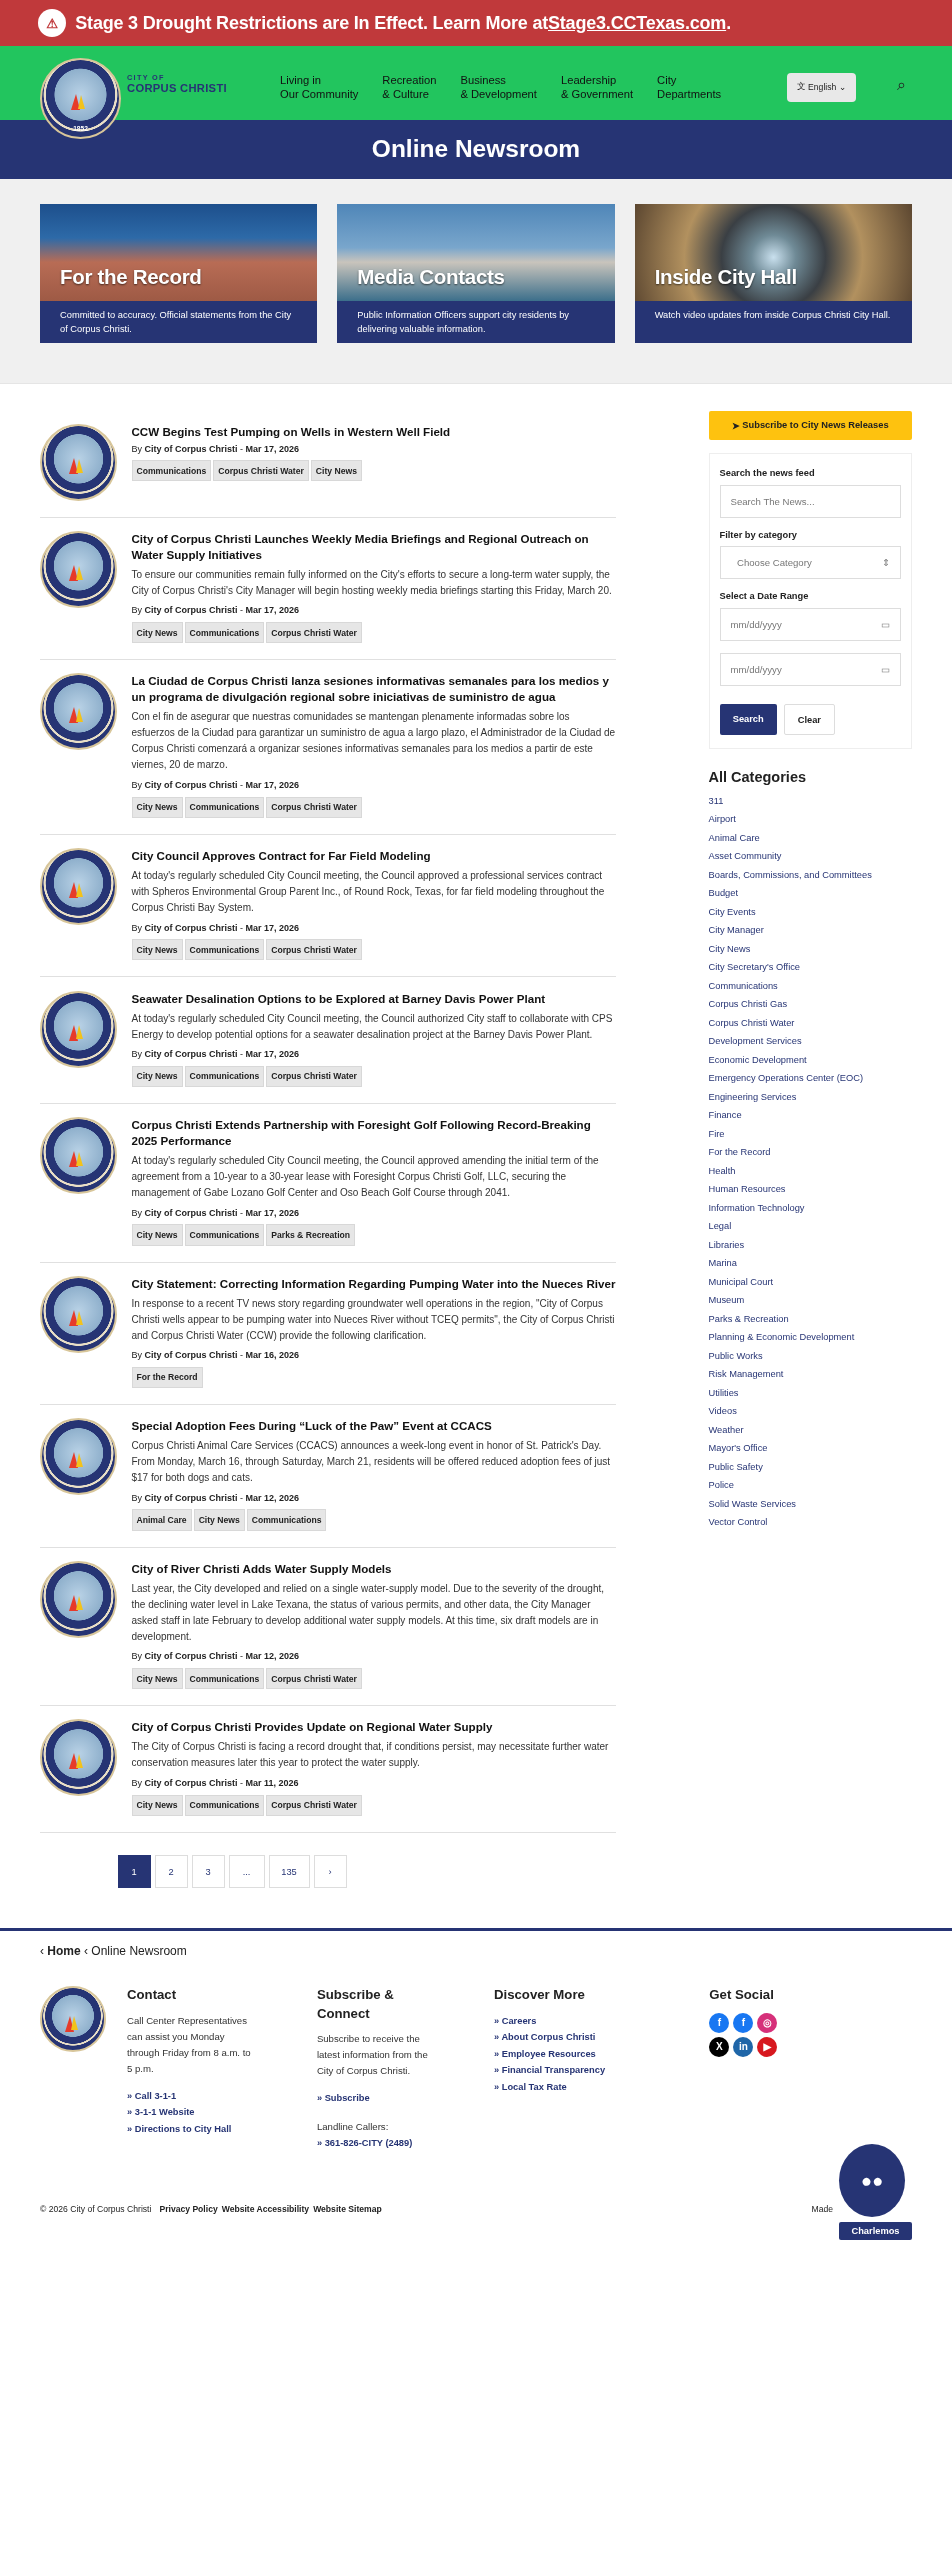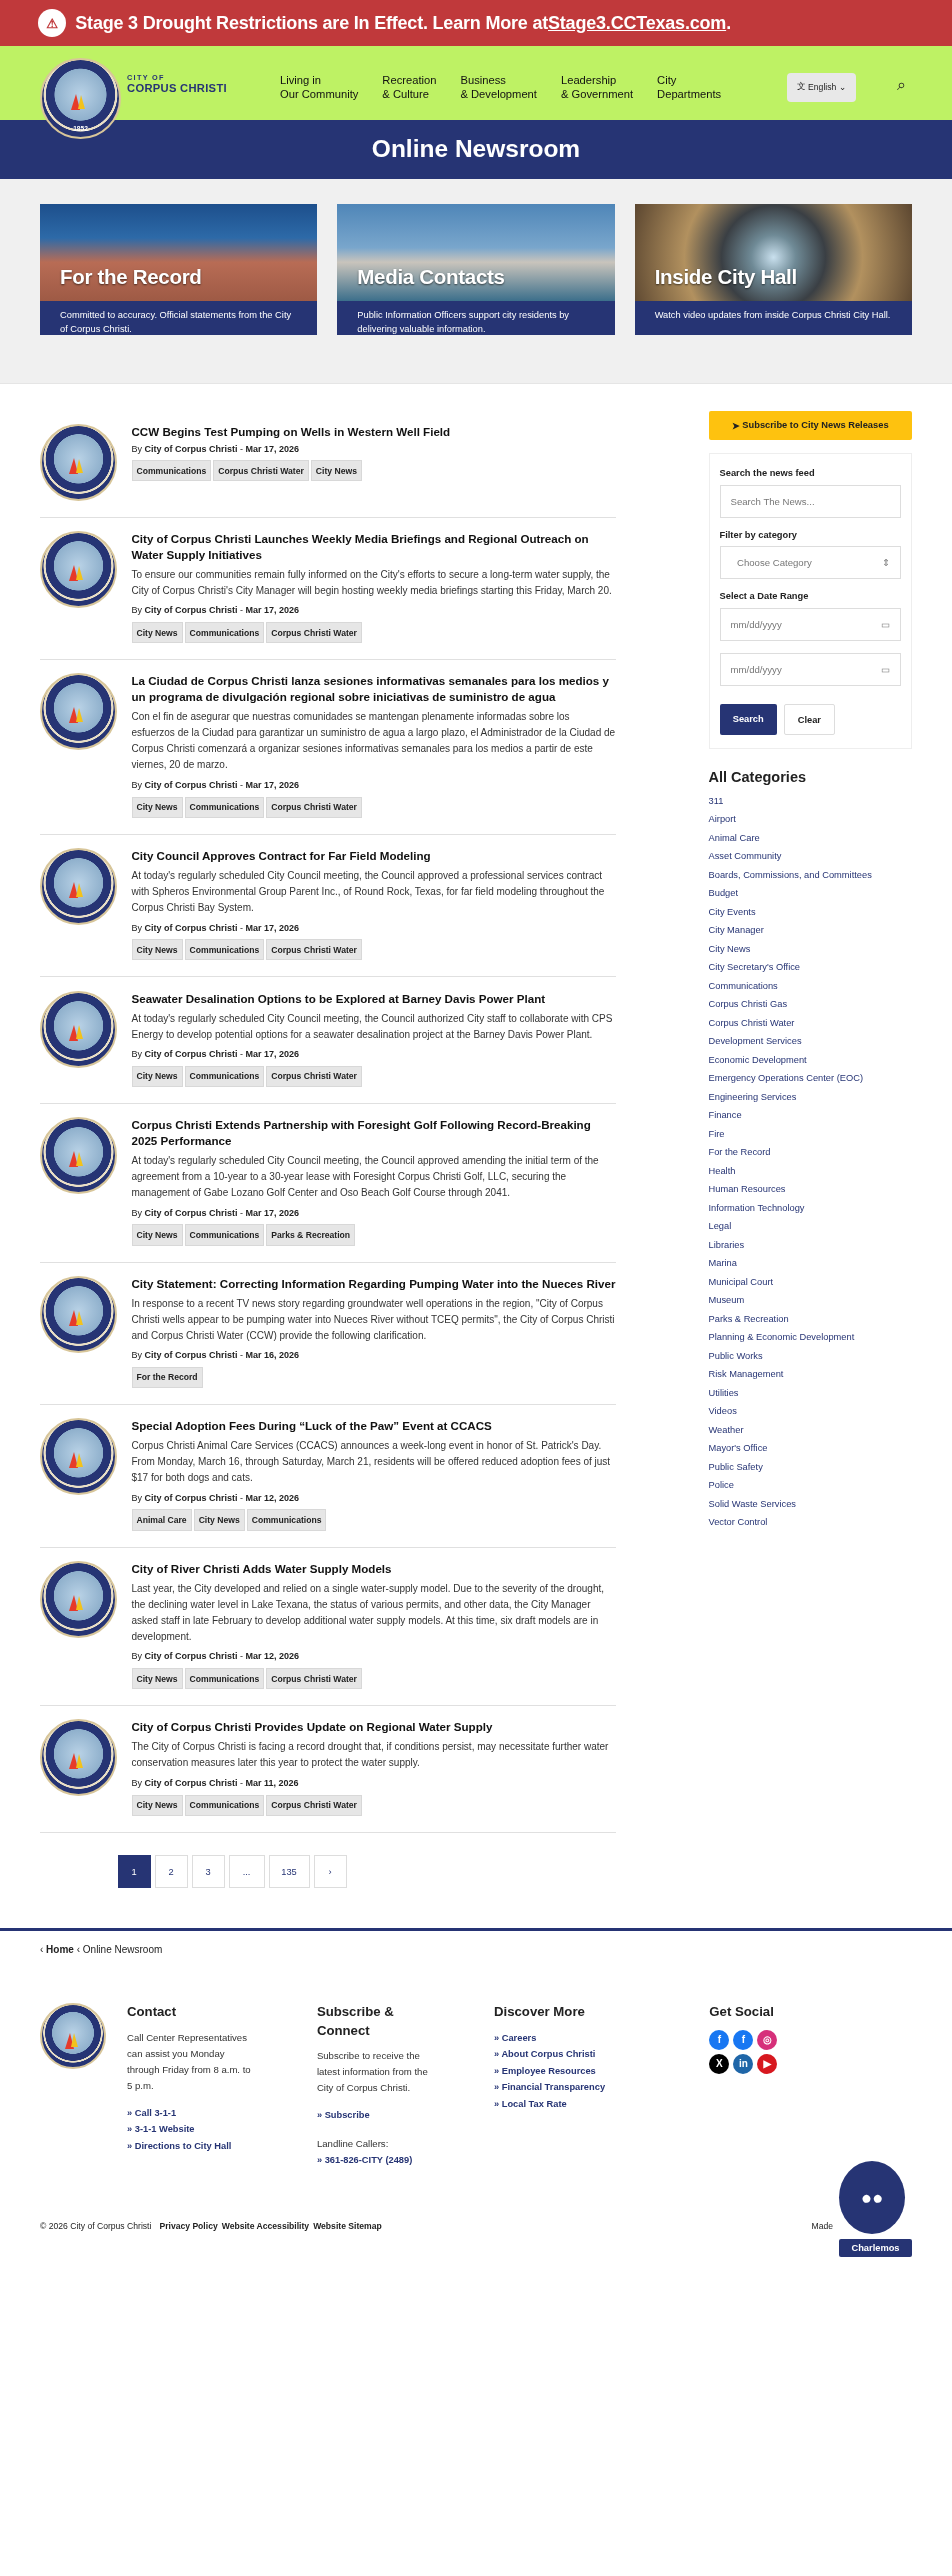--- a/index.html
+++ b/index.html
@@ -1,40 +1,40 @@
 <!DOCTYPE html>
 <html style="font-size:10.6px"><head>
 <meta charset="utf-8">
 <style>
 *{box-sizing:border-box;margin:0;padding:0}
 body{font-family:"Liberation Sans",sans-serif;color:#222;background:#fff;width:952px}
 a{color:inherit;text-decoration:none}
 .alert{background:#c0393b;height:46px;display:flex;align-items:center;padding-left:38px;color:#fff;font-weight:bold;font-size:18px;letter-spacing:-0.2px}
 .alert .siren{width:28px;height:28px;border-radius:50%;background:#fff;display:flex;align-items:center;justify-content:center;margin-right:9.3px;color:#c0393b;font-size:13.2px}
 .alert u{text-decoration:underline}
-.header{height:74px;display:flex;align-items:center;position:relative;background:#bef264}
+.header{height:74px;display:flex;align-items:center;position:relative;background:#22c55e}
 .seal{border-radius:50%;background:radial-gradient(circle at 50% 45%,#b9d2e6 0,#8fb0cc 45%,#263474 46%,#263474 60%,#e9dfc6 61%,#e9dfc6 64%,#263474 65%);border:2px solid #d8c69a;display:flex;align-items:center;justify-content:center;color:#fff;font-weight:bold;position:relative;overflow:hidden}
 .seal .inner{width:62%;height:62%;border-radius:50%;background:linear-gradient(180deg,#9cc0dc 0,#c9dbe8 45,#5a7fa5 60%,#2d4e7a 100%);position:relative}
 .seal .sail{position:absolute;left:30%;top:40%;width:0;height:0;border-left:5.3px solid transparent;border-right:4px solid transparent;border-bottom:16px solid #e63b2a}
 .seal .sail2{position:absolute;left:45%;top:42%;width:0;height:0;border-left:3.3px solid transparent;border-right:4px solid transparent;border-bottom:14.5px solid #f2c21b}
 .seal .yr{position:absolute;bottom:6%;left:0;right:0;text-align:center;font-size:6.6px;color:#fff}
 .header .seal{width:81px;height:81px;position:absolute;left:40px;top:12px;z-index:3}
 .logo-text{position:absolute;left:127px;top:26.5px;color:#263474;font-weight:bold}
 .logo-text .small{font-size:7.3px;letter-spacing:1.3px}
 .logo-text .big{font-size:11.2px;letter-spacing:0.3px}
 .nav{position:absolute;left:280px;top:26.5px;display:flex;gap:24px}
 .nav a{font-size:11.2px;line-height:14px;color:#111}
 .lang{position:absolute;left:787px;top:26.5px;width:69px;height:29px;background:#e8e8e8;border-radius:4px;display:flex;align-items:center;justify-content:center;font-size:8.6px;gap:2.6px}
 .search-ic{position:absolute;left:897px;top:30px;font-size:16px}
 .banner{background:#263474;height:57px;display:flex;align-items:center;justify-content:center;color:#fff;font-size:24.5px;font-weight:bold}
 .features{background:#f0f0f0;padding:25px 40px 40px;display:flex;gap:20px;border-top:2.6px solid #263474}
 .feat{width:278px;height:139px;position:relative;overflow:hidden}
 .feat .img{height:97px;position:relative;display:flex;align-items:flex-end;padding:0 20px 12px}
 .feat .img h2{color:#fff;font-size:20.5px;text-shadow:0 0.7px 2px rgba(0,0,0,.6);letter-spacing:-0.3px}
-.feat .desc{background:#263474;color:#fff;height:34px;padding:6.6px 20px;font-size:9.3px;line-height:14.5px}
+.feat .desc{background:#263474;color:#fff;height:42px;padding:6.6px 20px;font-size:9.3px;line-height:14.5px}
 .f1 .img{background:linear-gradient(180deg,#1d4f8c 0,#2d6aa8 35%,#b86c55 60%,#9e5a45 100%)}
 .f2 .img{background:radial-gradient(circle at 50% 55%,#c9e0ee 0,#6f8a96 15%,#3a3f44 35%,#b2915f 60%,#5b4630 100%)}
 .f3 .img{background:linear-gradient(180deg,#4f86b8 0,#79a6cc 45%,#c9c4bc 60%,#3c6f8b 100%)}
 .main{display:flex;padding:26.5px 40px 0 40px;border-top:0.7px solid #e5e5e5}
 .posts{width:577px}
 .post{display:flex;gap:14.5px;padding:13.2px 0 16px;border-bottom:0.7px solid #e0e0e0}
 .post .seal{width:77px;height:77px;flex:none}
 .post h3{font-size:11.6px;line-height:16px;margin-bottom:4px;color:#111}
 .post p{font-size:10px;line-height:16px;color:#333;margin-bottom:6.6px}
 .post .by{font-size:9px;margin-bottom:6.6px}
@@ -48,21 +48,21 @@
 .inp{border:0.7px solid #ddd;height:33px;font-size:9.6px;color:#777;display:flex;align-items:center;padding:0 10px;margin-bottom:12px;justify-content:space-between}
 .btns{display:flex;gap:6.6px;margin-top:18.5px}
 .btn-search{background:#263474;color:#fff;font-weight:bold;font-size:9.3px;padding:9.3px 13.2px;border-radius:2px}
 .btn-clear{border:0.7px solid #ddd;font-weight:bold;font-size:9.3px;padding:9.3px 13.2px;border-radius:2px}
 .cats h4{font-size:14.5px;margin:20px 0 6.6px}
 .cats a{display:block;font-size:9.3px;color:#263474;line-height:18.5px}
 .pager{display:flex;gap:4px;justify-content:center;width:384px;margin:22.5px 0 40px}
 .pager span{border:0.7px solid #ddd;width:33px;height:33px;display:flex;align-items:center;justify-content:center;font-size:9.3px;color:#263474}
 .pager .active{background:#263474;color:#fff;border-color:#263474}
 .footer{border-top:3.3px solid #263474;padding:13.2px 40px 26.5px}
-.crumb{font-size:10px;margin-bottom:48px}
+.crumb{font-size:12px;margin-bottom:28px}
 .crumb b{font-weight:bold}
 .fcols{display:flex}
 .fcols .seal{width:66px;height:66px;margin-right:21px}
 .fcol{width:145px;margin-right:60px}
 .fcol h4{font-size:13.2px;margin-bottom:8px;line-height:18.5px}
 .fcol p{font-size:9.6px;line-height:16px;color:#333;margin-bottom:10.6px}
 .fcol a.fl{display:block;color:#263474;font-weight:bold;font-size:9.3px;line-height:16.5px}
 .social{display:flex;flex-wrap:wrap;width:86px;gap:4px}
 .social span{width:20px;height:20px;border-radius:50%;display:flex;align-items:center;justify-content:center;color:#fff;font-weight:bold;font-size:10px}
 .bottom{display:flex;align-items:center;margin-top:53px;font-size:8.6px;gap:8px;position:relative}

